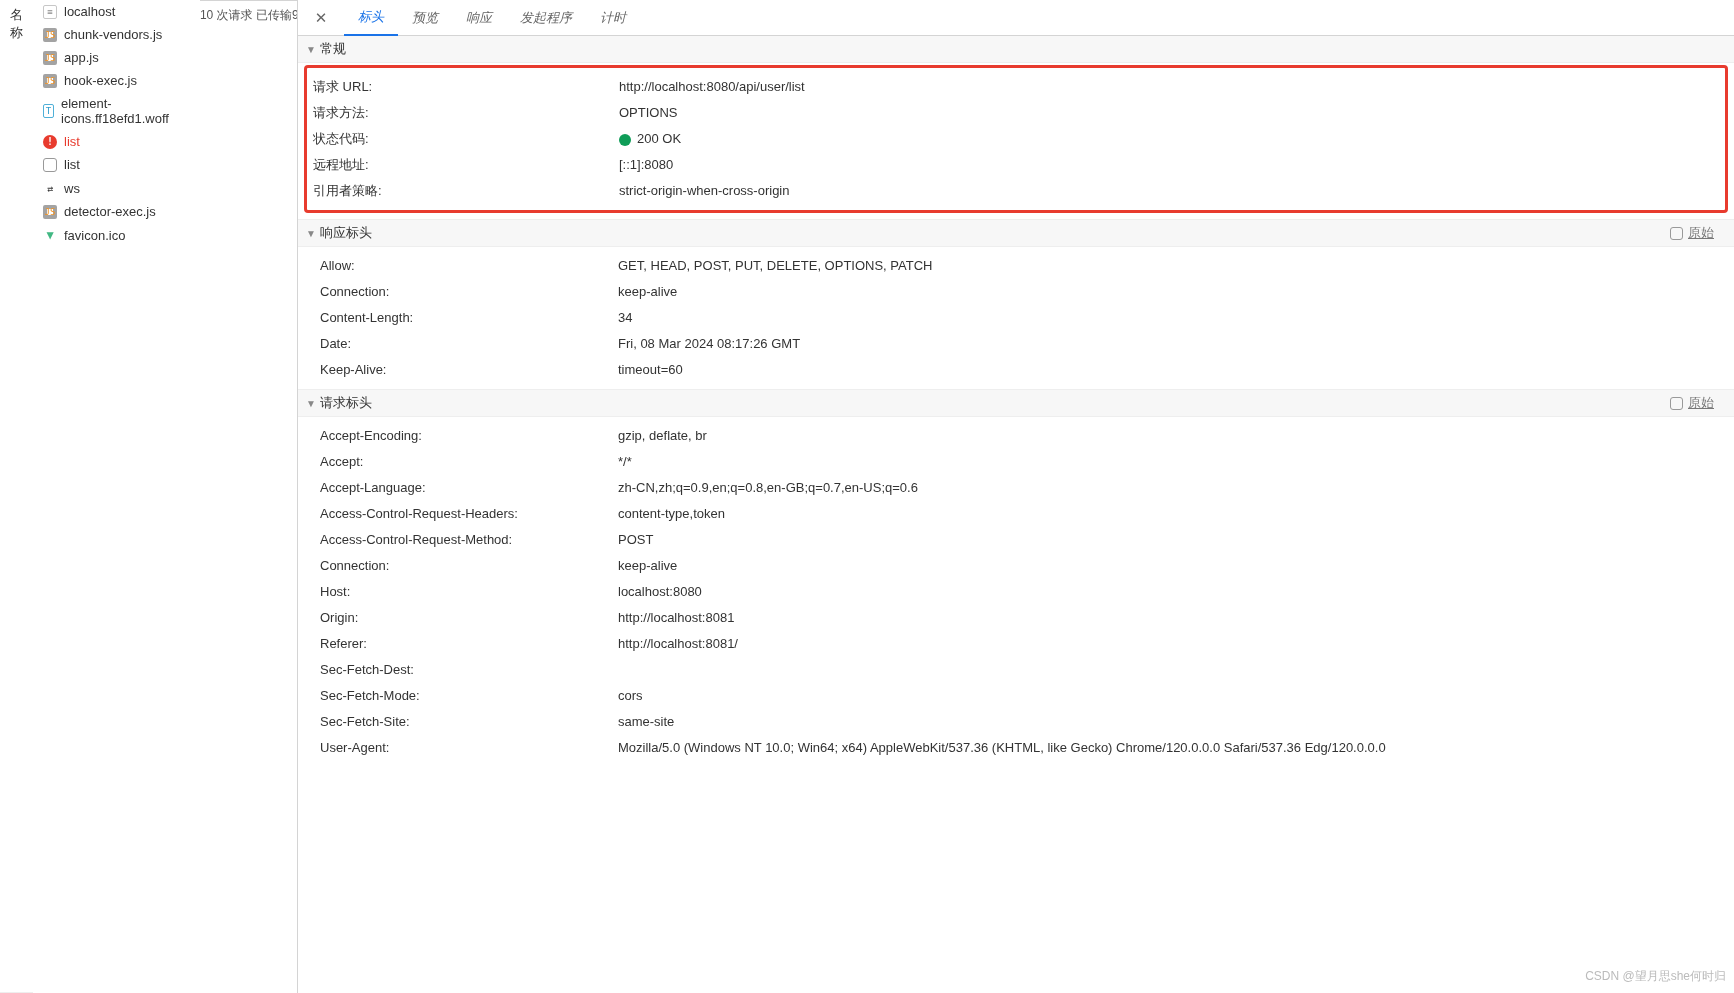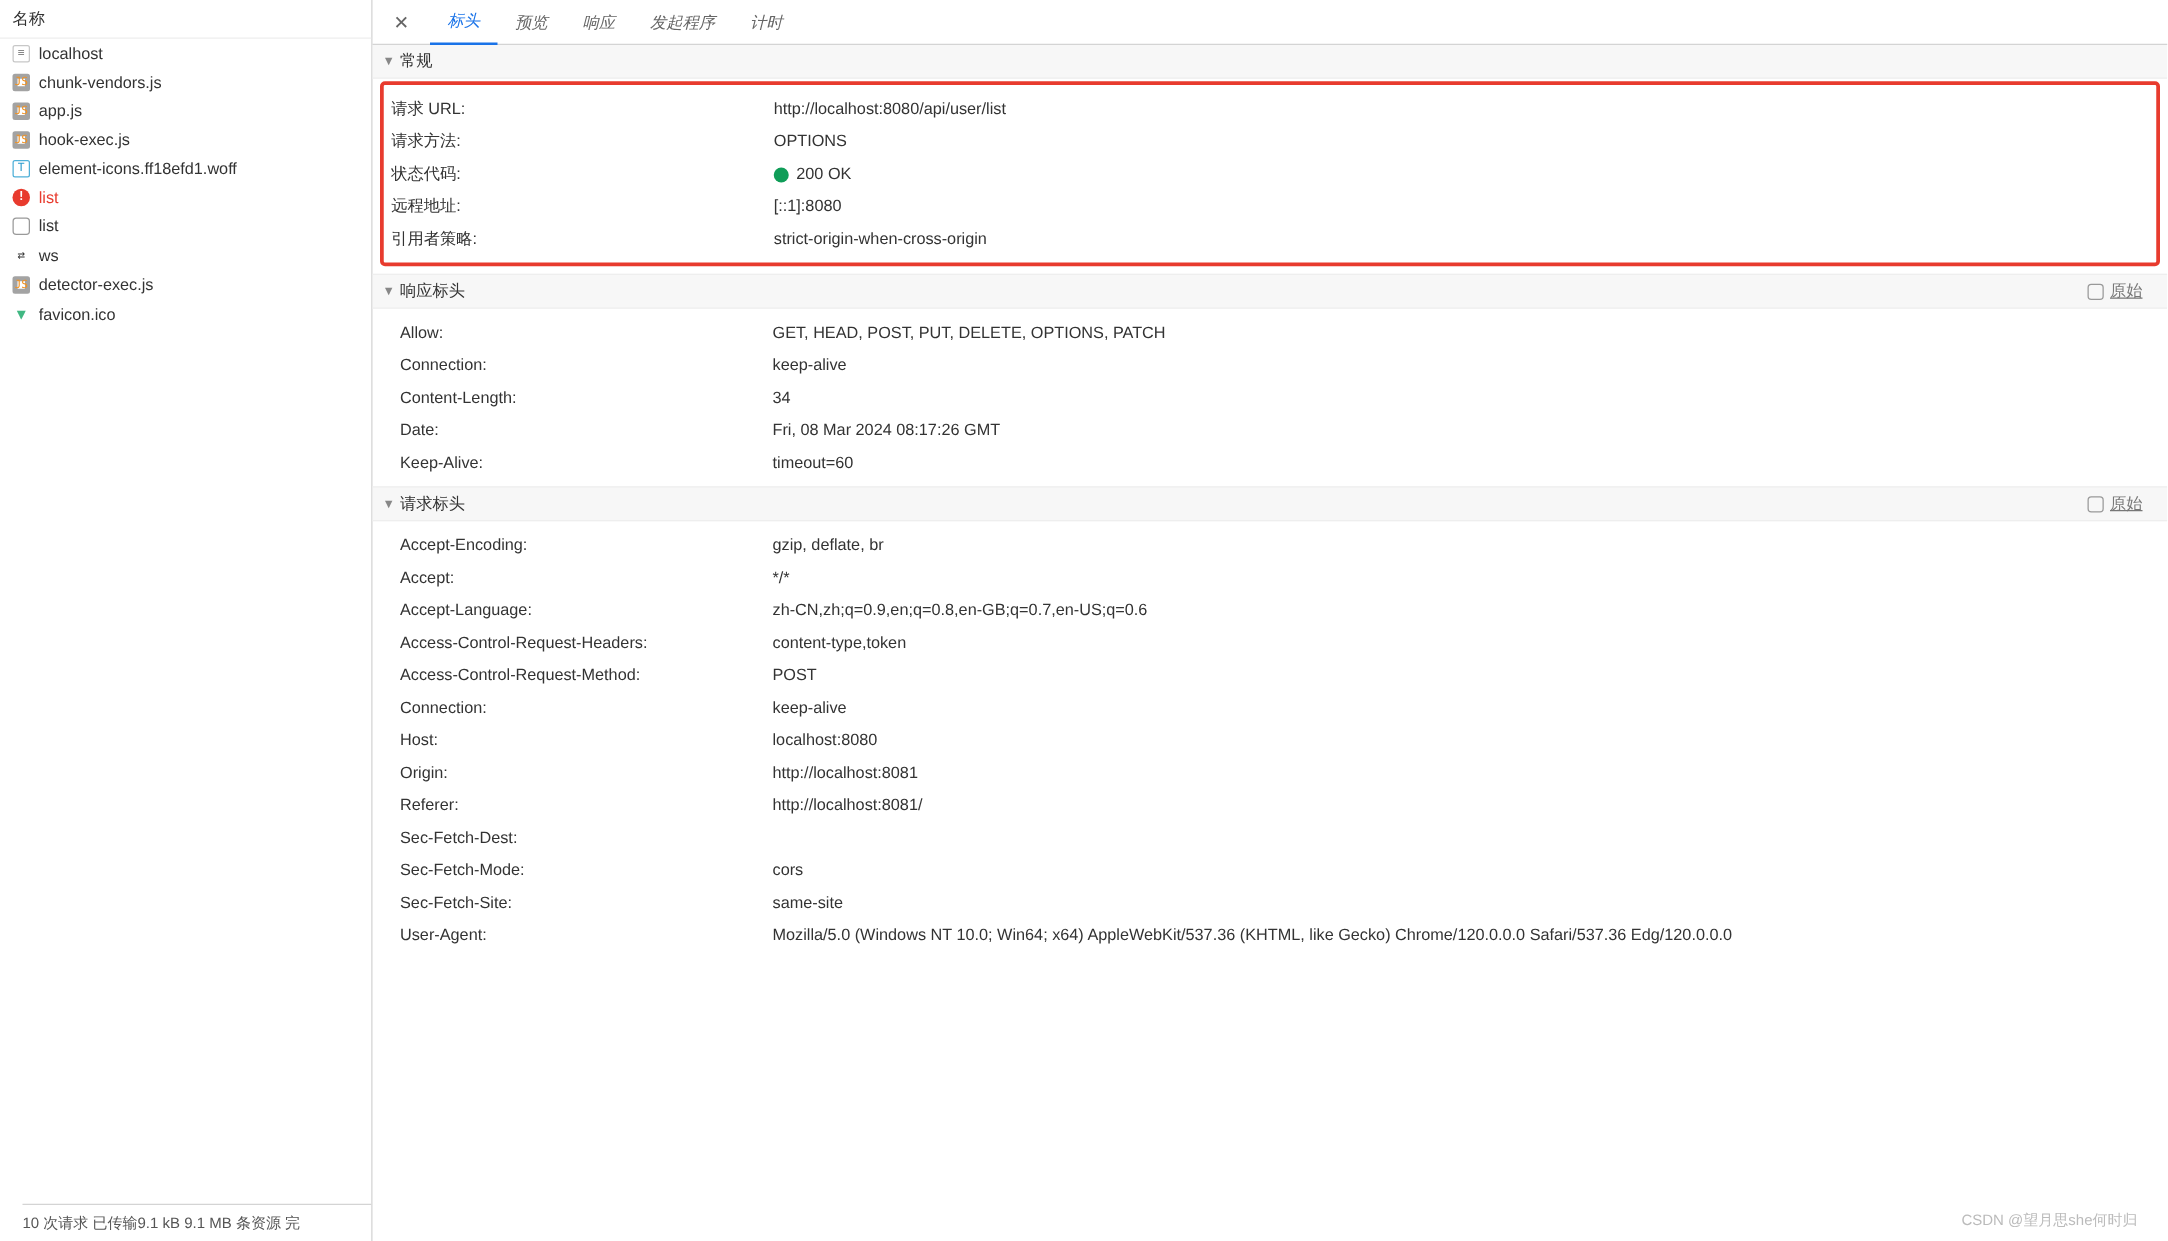--- a/index.html
+++ b/index.html
@@ -1,18 +1,18 @@
 <!DOCTYPE html>
 <html><head>
   <meta charset="utf-8">
   <style>
     * { margin: 0; padding: 0; box-sizing: border-box; }
     body { font-family: -apple-system, "Microsoft YaHei", "Segoe UI", sans-serif; font-size: 13px; color: #333; background: #fff; }
     .container { display: flex; width: 1734px; height: 993px; }
-    .sidebar { width: 298px; border-right: 1px solid #d4d4d4; display: flex; flex-direction: column; justify-content: flex-end; }
+    .sidebar { width: 298px; border-right: 1px solid #d4d4d4; display: flex; flex-direction: row; justify-content: flex-end; }
     .sidebar-header { padding: 6px 10px; font-size: 13px; color: #333; border-bottom: 1px solid #eee; }
     .request-list { flex: 1; }
     .request-row { display: flex; align-items: center; gap: 7px; padding: 4px 10px; cursor: pointer; font-size: 13px; }
     .request-row.error .rq-name { color: #e83b2e; }
     .rq-name { color: #333; }
     .ico { width: 16px; height: 16px; display: inline-flex; align-items: center; justify-content: center; border-radius: 3px; font-size: 10px; font-family: monospace; }
     .ico-doc { border: 1px solid #c7c7c7; color: #888; font-size: 9px; padding: 0 2px; height: 14px; width: 14px; border-radius:2px;}
     .ico-js { border: 4px solid #a3a3a3; color: #f29221; font-size: 9px; padding: 0 1px; height: 14px; width: 14px; border-radius:2px;}
     .ico-font { border: 1px solid #4fb0d8; color: #2f9dce; font-size: 9px; padding: 0 1px; height: 14px; width: 14px; border-radius:2px;}
     .ico-err { width:14px; height:14px; border-radius:50%; background:#e83b2e; color:#fff; font-weight:bold; line-height:14px; text-align:center;}
@@ -32,21 +32,21 @@
     .raw-toggle { margin-left:auto; margin-right:12px; display:flex; align-items:center; gap:5px; color:#777;text-decoration:underline;}
     .raw-toggle .cb { width:13px; height:13px; border:1px solid #999; border-radius:3px; display:inline-block;}
     .kv-list { padding: 6px 0; }
     .kv-row { display:flex; padding:3px 0 3px 22px; font-size:13px; line-height:20px;}
     .kv-key { width:298px; flex-shrink:0; color:#333;}
     .kv-val { color:#333; flex:1; padding-right:30px;}
     .general-box { border:3px solid #e83b2e; margin:2px 6px 6px 6px; border-radius:4px; }
     .general-box .kv-row { padding-left:6px; }
     .general-box .kv-key { width:306px; }
     .status-dot { width:12px; height:12px; border-radius:50%; background:#0f9d58; display:inline-block; margin-right:6px; vertical-align:middle;}
-    .watermark { position:absolute; bottom:8px; right:24px; color:#bbb; font-size:12px; }
+    .watermark { position:absolute; bottom:8px; right:8px; color:#bbb; font-size:12px; }
   </style>
 </head>
 <body>
 
 <div class="container">
   <div class="sidebar">
     <div class="sidebar-header">名称</div>
     <div class="request-list" id="request-list">
         <div class="request-row">
           <span class="ico ico-doc">≡</span>

